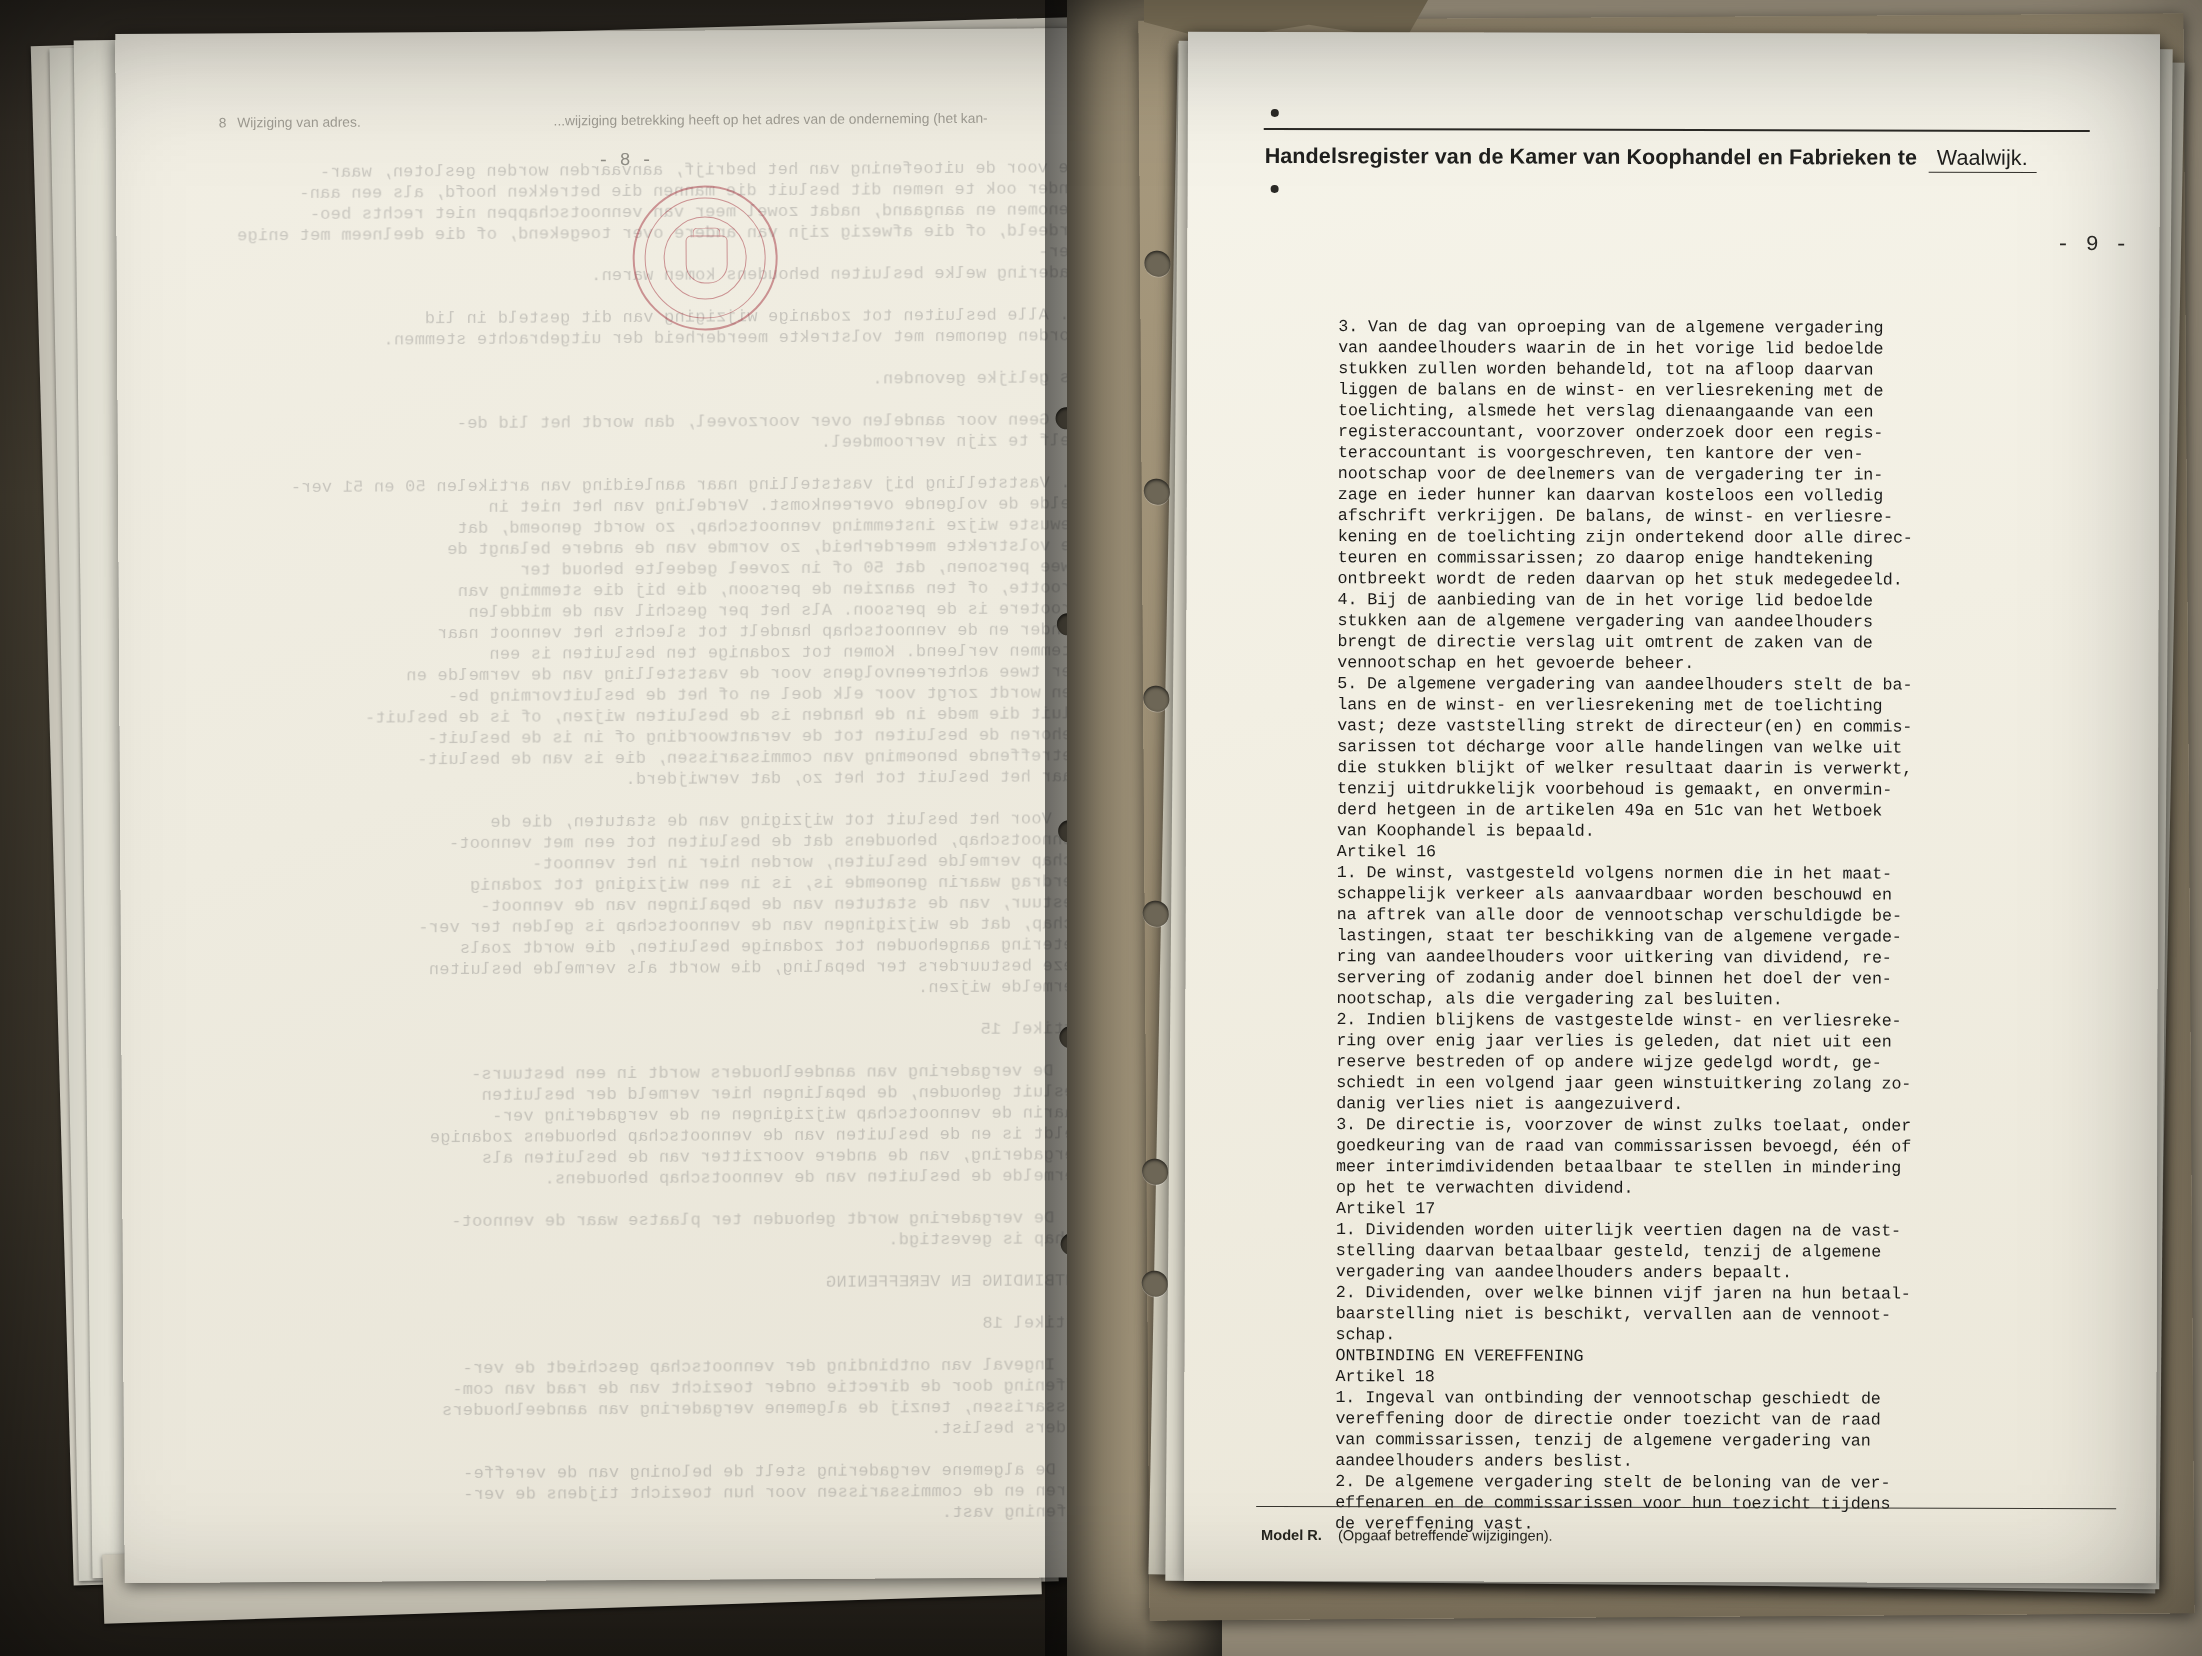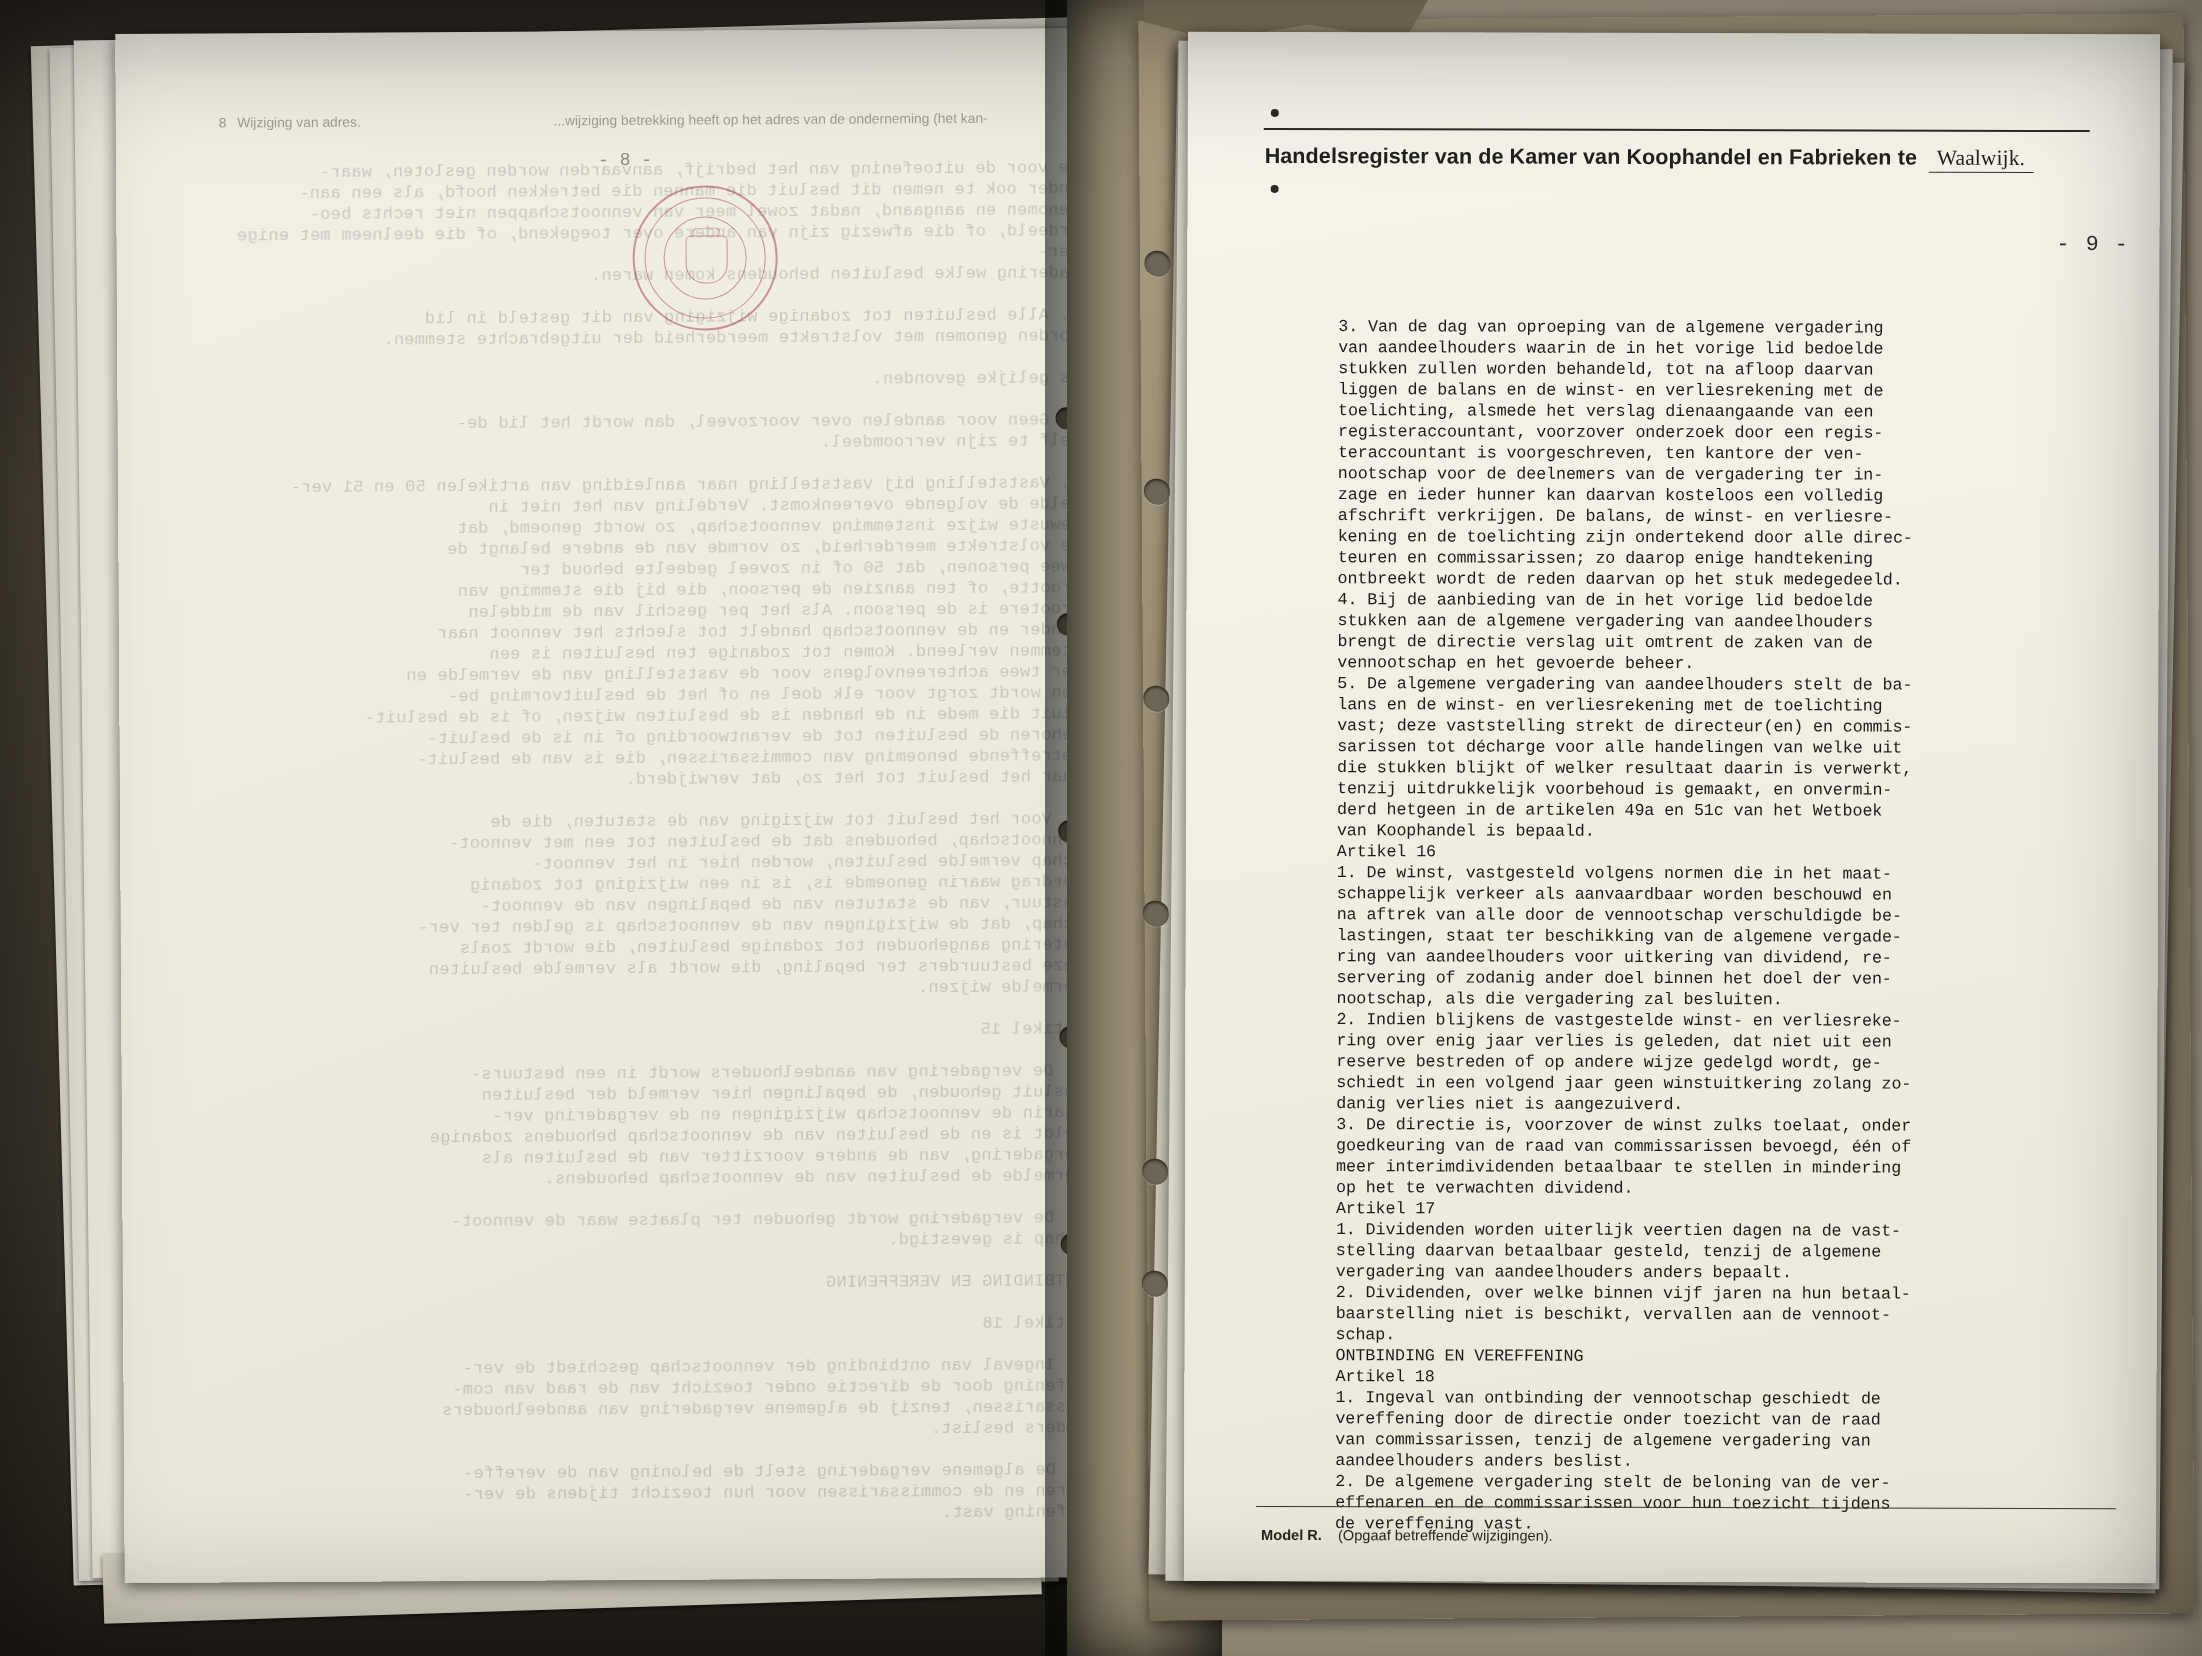--- a/index.html
+++ b/index.html
@@ -152,21 +152,21 @@
     left: 77px;
     top: 112px;
     right: 34px;
     font-family: "Liberation Sans", sans-serif;
     font-size: 21.5px;
     font-weight: bold;
     color: #20201e;
     letter-spacing: 0.1px;
   }
   .hr-head .city {
-    font-family: Liberation Serif, serif;
+    font-family: Liberation Sans, sans-serif;
     font-weight: normal;
     font-size: 21.5px;
     border-bottom: 1.3px solid #33312c;
     padding: 0 8.6px 1.7px 8.6px;
     margin-left: 5.2px;
   }
   .head-rule {
     position: absolute;
     left: 76px;
     top: 96px;

